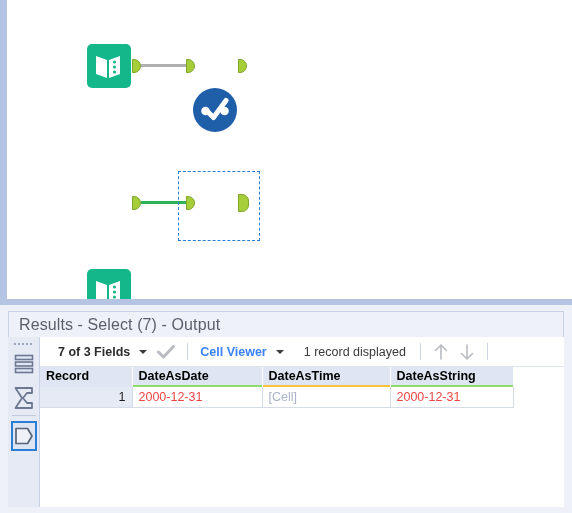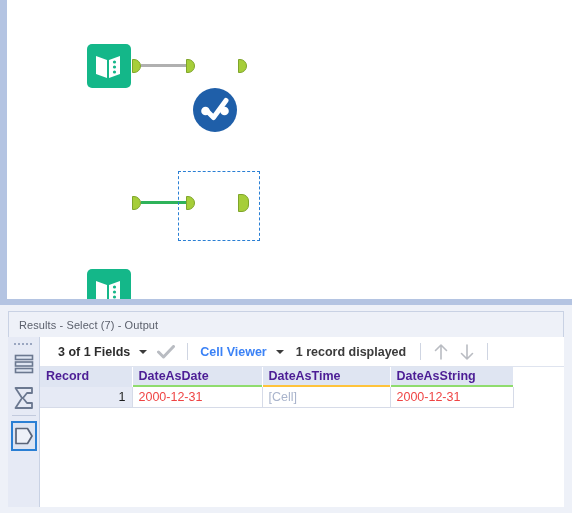--- a/index.html
+++ b/index.html
@@ -130,21 +130,21 @@
     height: 26px;
     background: #eef1f8;
     border: 1px solid #c9d2e4;
     border-bottom: none;
     box-sizing: border-box;
     display: flex;
     align-items: center;
     padding-left: 10px;
   }
   #results-title-text {
-    font-size: 11px;
+    font-size: 16px;
     color: #5a5f6b;
     letter-spacing: 0.1px;
   }
 
   #results-body {
     position: absolute;
     left: 8px;
     top: 32px;
     width: 556px;
     height: 170px;
@@ -224,21 +224,21 @@
     margin-left: 9px;
   }
   .tb-check { margin-left: 10px; }
   .tb-sep {
     width: 1px;
     height: 17px;
     background: #cfd5e2;
     margin: 0 12px;
   }
   .tb-viewer { font-weight: bold; color: #3b82f6; }
-  .tb-records { margin-left: 12px; color: #3b3b3b; font-weight: bold; }
+  .tb-records { margin-left: 20px; color: #3b3b3b; }
   .tb-arrow { margin-left: 10px; }
   .tb-arrow:first-of-type { margin-left: 16px; }
 
   
   #grid {
     position: absolute;
     left: 40px;
     top: 62px;
     width: 524px;
     height: 140px;
@@ -246,21 +246,21 @@
     box-sizing: border-box;
   }
   table.dg {
     border-collapse: collapse;
     table-layout: fixed;
   }
   table.dg th {
     background: #dfe5f2;
     font-size: 12.5px;
     font-weight: bold;
-    color: #4c1d95;
+    color: #000000;
     text-align: left;
     padding: 2px 6px 0 6px;
     height: 19px;
     border-right: 1px solid #ffffff;
     border-bottom: none;
     box-sizing: border-box;
     vertical-align: middle;
   }
   table.dg th .ul {
     display: block;
@@ -384,21 +384,21 @@
 
     <div class="rail-btn selected" style="top:84px; height:30px;">
       <svg width="20" height="20" viewBox="0 0 20 20">
         <path d="M2 2.5 L13.5 2.5 L18 10 L13.5 17.5 L2 17.5 Z" fill="#eef1f8" stroke="#5a6478" stroke-width="1.7" stroke-linejoin="round"></path>
       </svg>
     </div>
   </div>
 
   <div id="results-toolbar">
     <div class="tb-item tb-fields">
-      <span>3 of 1 Fields</span>
+      <span>7 of 3 Fields</span>
       <span class="tb-caret"></span>
     </div>
     <div class="tb-item tb-check">
       <svg width="18" height="14" viewBox="0 0 18 14">
         <path d="M1.5 7 L6.5 12 L16.5 1.5" stroke="#b9bcc2" stroke-width="3" fill="none" stroke-linecap="round" stroke-linejoin="round"></path>
       </svg>
     </div>
     <div class="tb-sep"></div>
     <div class="tb-item tb-viewer">
       <span>Cell Viewer</span>

